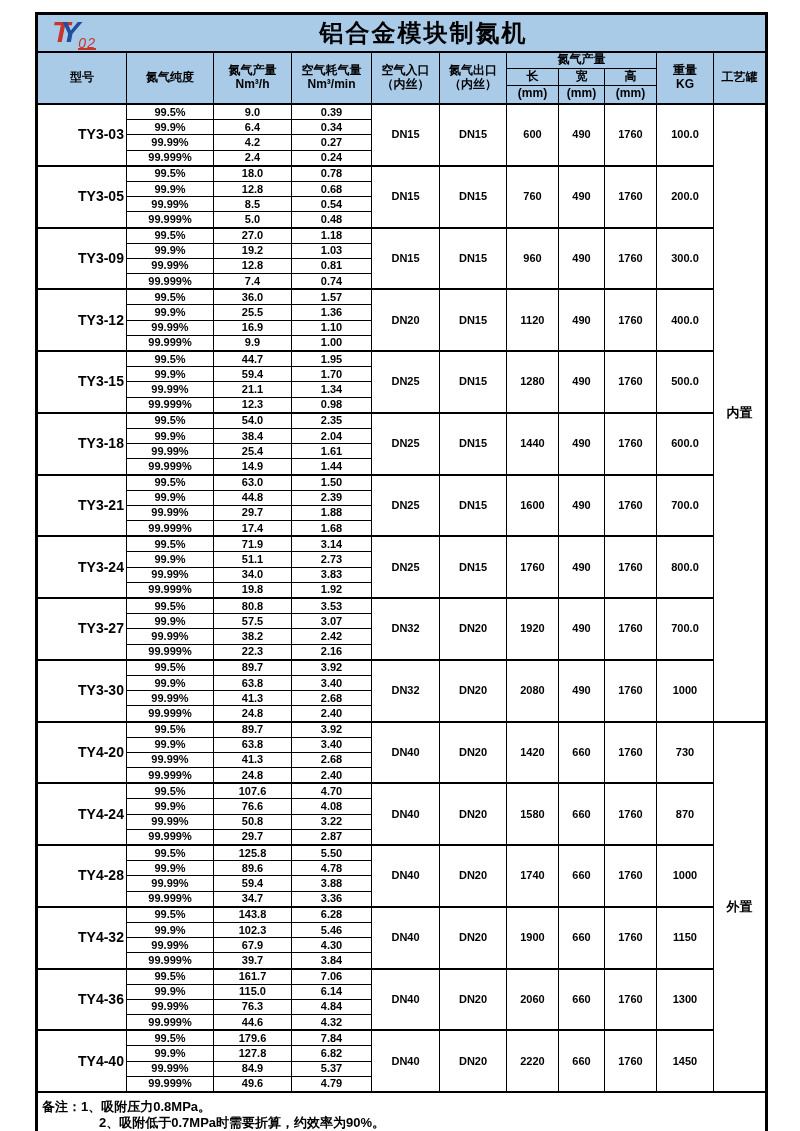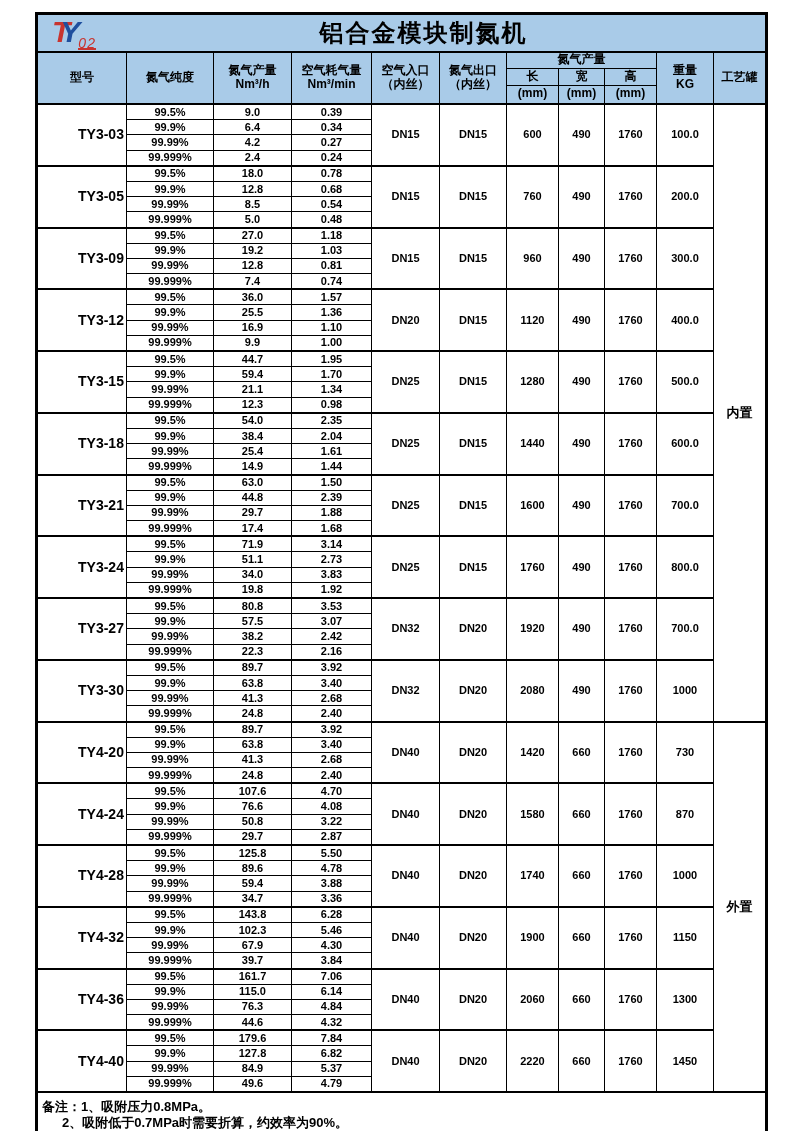--- a/index.html
+++ b/index.html
@@ -19,21 +19,21 @@
   tr.hdr1{height:16px;}
   tr.hdr2{height:17px;}
   tr.hdr3{height:19px;}
   
   tbody td{font-size:11px;line-height:11px;background:#fff;height:14.2px;}
   tbody td.model{font-size:14px;padding-left:39px;}
   tbody td.tank{font-size:13px;}
   tr.blk td{border-top:2px solid #000;}
   
   tr.notes-row td{border-top:2px solid #000;height:39px;text-align:left;font-size:13px;line-height:16px;padding:2px 4px;}
-  .note2{margin-left:20px;}
+  .note2{margin-left:57px;}
 </style>
 </head>
 <body>
 
 <div class="sheet">
   <table class="spec">
     <colgroup>
       <col style="width:90px">
         <col style="width:87px">
         <col style="width:78px">

